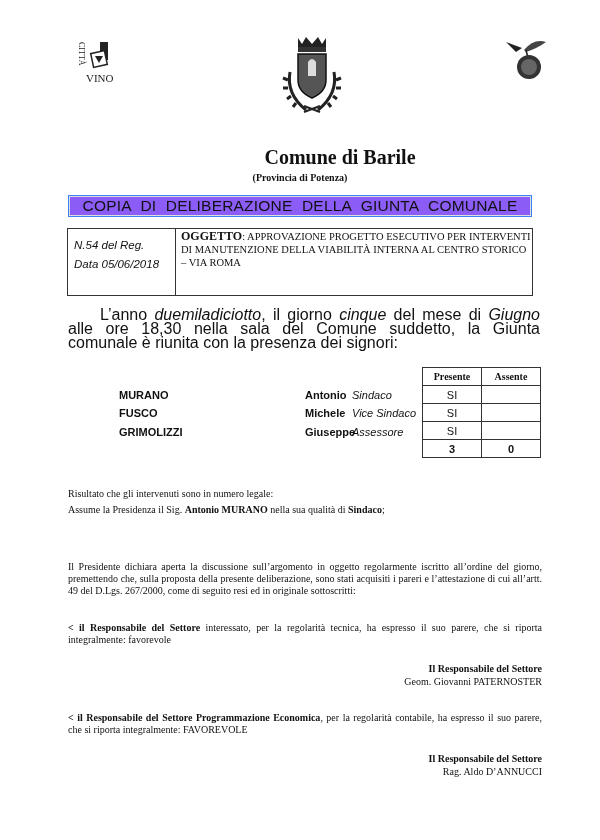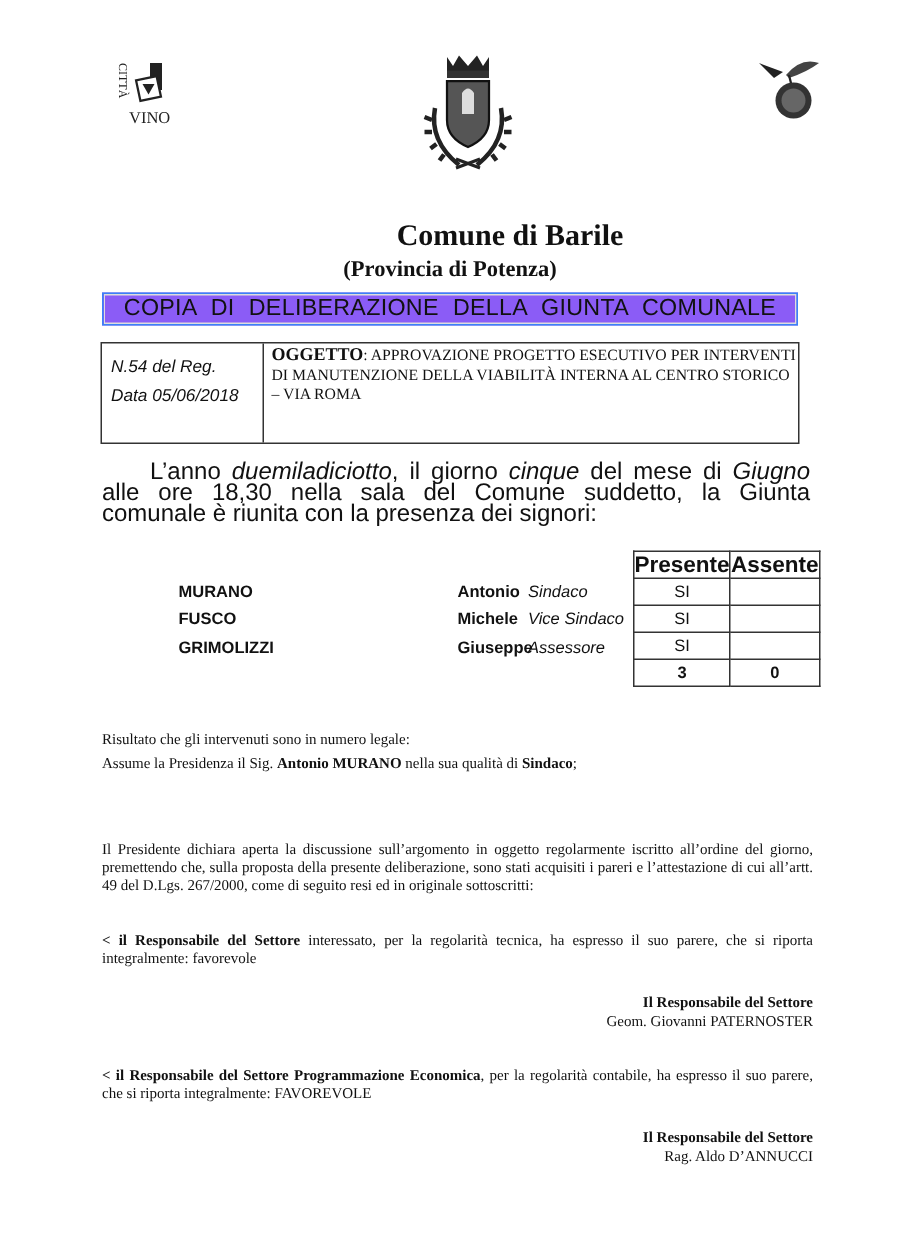--- a/index.html
+++ b/index.html
@@ -12,21 +12,21 @@
   .logo-left { left: 76px; top: 38px; width: 44px; height: 46px; }
   .logo-center { left: 276px; top: 34px; width: 72px; height: 92px; }
   .logo-right { left: 504px; top: 38px; width: 46px; height: 44px; }
 
   .title {
     left: 0; width: 600px; top: 146px; text-align: center;
     font-size: 20px; font-weight: bold; font-family: "Liberation Serif", serif; margin-left: 40px;
   }
   .subtitle {
     left: 0; width: 600px; top: 172px; text-align: center;
-    font-size: 15px; font-weight: bold;
+    font-size: 10px; font-weight: bold;
   }
   .banner {
     left: 68px; top: 195px; width: 462px; height: 20px;
     background: #8b5cf6;
     border: 1px solid #3b82f6;
     box-shadow: inset 0 0 0 1px #ddd;
     font-family: "Liberation Sans", sans-serif;
     font-size: 15.5px; letter-spacing: 0.2px; word-spacing: 5px;
     text-align: center; line-height: 20px; color: #111;
   }
@@ -58,21 +58,21 @@
   .m-name { left: 242px; font-weight: bold; margin-left: 16px; }
   .m-role { left: 305px; font-style: italic; }
 
   table.att {
     left: 422px; top: 367px; border-collapse: collapse;
     font-family: "Liberation Sans", sans-serif; font-size: 11px;
   }
   table.att th, table.att td {
     border: 1px solid #333; text-align: center; height: 17px; padding: 0;
   }
-  table.att th { font-size: 15px; font-weight: bold; width: 58px; }
+  table.att th { font-size: 10px; font-weight: bold; width: 58px; font-family: Liberation Serif, serif; }
   table.att td.total { font-weight: bold; }
 
   .body-text { font-size: 10px; line-height: 16px; left: 68px; width: 476px; }
   .para { font-size: 10px; line-height: 12px; left: 68px; width: 474px; text-align: justify; }
   .sig { right: 58px; text-align: right; font-size: 10px; line-height: 13px; }
 </style>
 </head>
 <body>
 
 <div class="abs logo-left">

